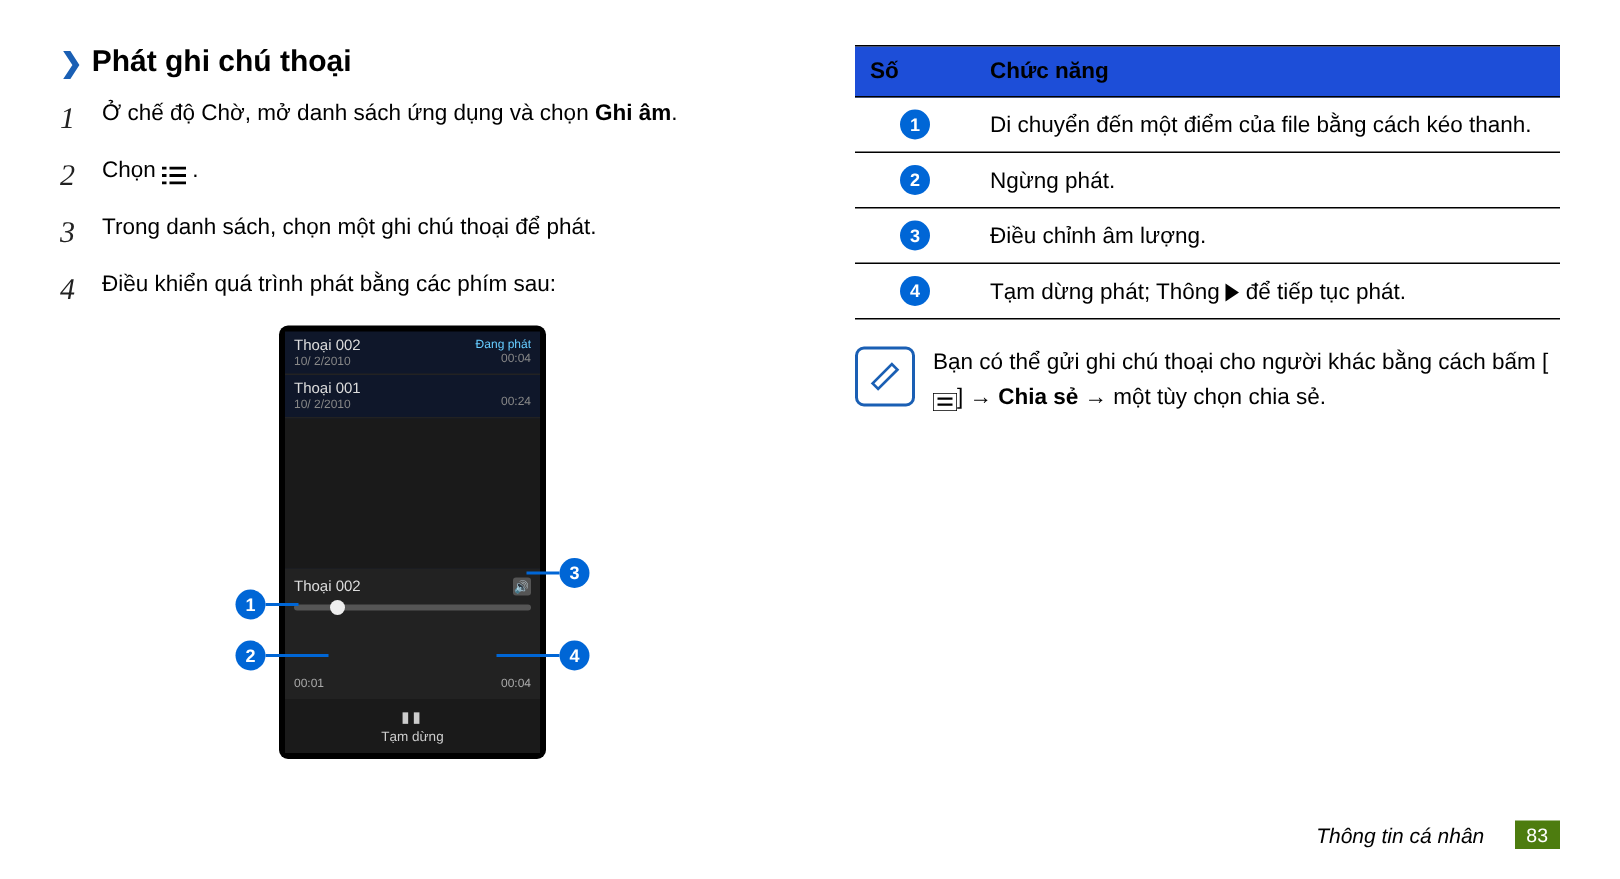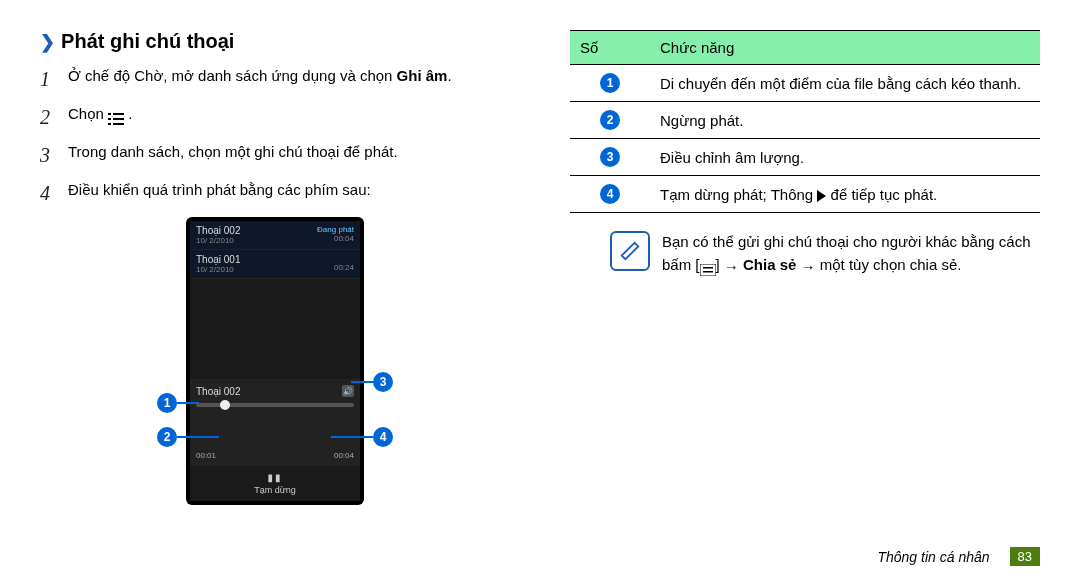--- a/index.html
+++ b/index.html
@@ -25,24 +25,24 @@
   .ph-slider .knob{position:absolute;left:15%;top:-3px;width:10px;height:10px;background:#eee;border-radius:50%;}
   .ph-times{display:flex;justify-content:space-between;font-size:8px;color:#aaa;margin-top:44px;}
   .ph-btns{display:flex;background:#1a1a1a;}
   .ph-btn{flex:1;text-align:center;padding:6px 0;font-size:9px;color:#ccc;border-right:1px solid #000;display:flex;flex-direction:column;align-items:center;gap:2px;}
   .ph-btn:last-child{border-right:none;}
   .vol-icon{width:12px;height:12px;background:#555;border-radius:2px;display:inline-flex;align-items:center;justify-content:center;font-size:8px;color:#fff;}
   .callout{position:absolute;width:20px;height:20px;border-radius:50%;background:#0066d6;color:#fff;font-weight:bold;font-size:12px;display:flex;align-items:center;justify-content:center;}
   .lead{position:absolute;height:2px;background:#0066d6;}
   table.func{border-collapse:collapse;width:100%;font-size:15px;}
   table.func th,table.func td{border-top:1px solid #000;border-bottom:1px solid #000;padding:8px 10px;text-align:left;vertical-align:middle;}
-  table.func th{background:#86efac;font-weight:normal;}
+  table.func th{background:#1d4ed8;font-weight:bold;}
   table.func td.num{width:60px;text-align:center;}
   .num-badge{display:inline-flex;width:20px;height:20px;border-radius:50%;background:#0066d6;color:#fff;font-weight:bold;font-size:12px;align-items:center;justify-content:center;}
-  .note{display:flex;gap:12px;margin-top:18px;font-size:15px;line-height:1.5;margin-left:40px;}
+  .note{display:flex;gap:12px;margin-top:18px;font-size:15px;line-height:1.5;}
   .note-icon{width:36px;height:36px;border:2px solid #1a5fb4;border-radius:6px;display:flex;align-items:center;justify-content:center;color:#1a5fb4;font-size:20px;flex:0 0 36px;}
   .footer{position:absolute;bottom:20px;right:40px;font-size:14px;font-style:italic;display:flex;align-items:center;gap:20px;}
   .pagenum{background:#4d7c0f;color:#fff;font-style:normal;padding:2px 8px;font-size:13px;}
   .play-tri{display:inline-block;width:0;height:0;border-left:9px solid #000;border-top:6px solid transparent;border-bottom:6px solid transparent;vertical-align:middle;}
 </style>
 </head>
 <body>
 
 <div class="page">
   <div class="cols">

